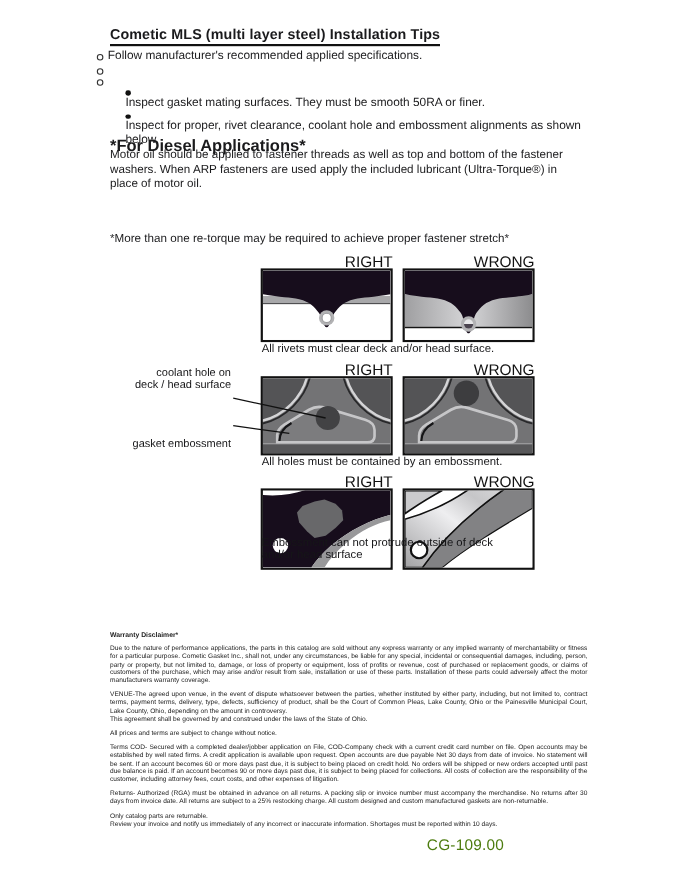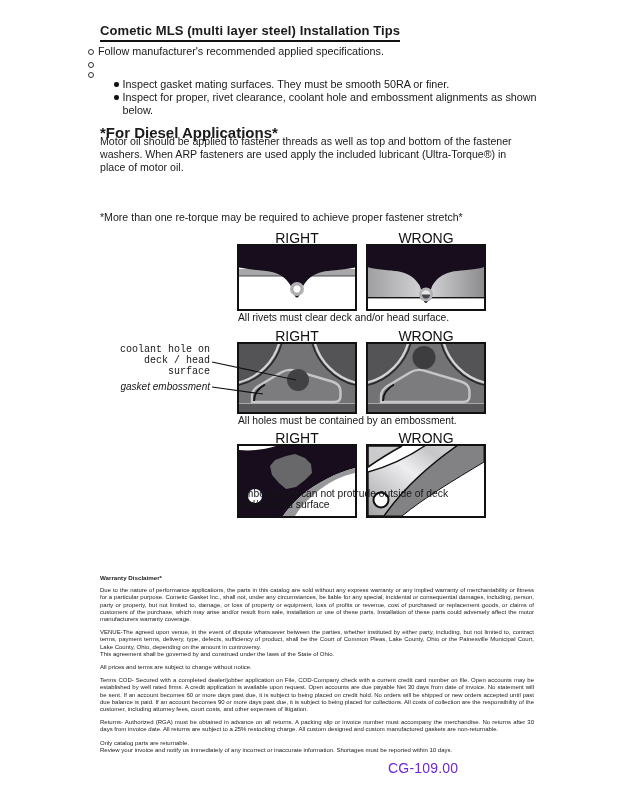--- a/index.html
+++ b/index.html
@@ -7,39 +7,39 @@
     position:relative;width:618px;height:800px;background:#fff;overflow:hidden;
     font-family:"Liberation Sans", sans-serif;color:var(--ink,#1a1a1c);
   }
   .abs{position:absolute;}
   .title{
     left:100px;top:23px;font-size:13px;font-weight:bold;
     border-bottom:2px solid var(--border_black,#111);padding-bottom:2px;letter-spacing:.1px;
   }
   .tips{left:88px;top:45px;width:460px;font-size:10.8px;line-height:13px;}
   .tip-row{display:flex;align-items:flex-start;}
-  .tip-row.lvl2{padding-left:26px;}
+  .tip-row.lvl2{padding-left:26px;flex-direction:column;}
   .marker{flex:0 0 auto;display:inline-block;margin-right:4px;}
   .marker.open{width:4px;height:4px;border:1px solid #333;border-radius:50%;margin-top:4px;}
   .marker.filled{width:4.5px;height:4.5px;background:#111;border-radius:50%;margin-top:4px;}
   .diesel-head{left:100px;top:124px;font-size:15px;font-weight:bold;}
   .para{left:100px;width:428px;font-size:10.6px;line-height:13px;}
   .p1{top:135px;}
   .p2{top:167px;}
   .p3{top:211px;}
-  .dlabel{font-size:14px;color:#111;text-align:center;width:120px;}
+  .dlabel{font-size:14px;color:#111;text-align:right;width:120px;}
   .dbox{border:2px solid var(--border_black,#111);background:#fff;}
   .dbox svg{display:block;}
   .caption{left:238px;font-size:10.3px;line-height:10.5px;color:#161618;}
   .sidelabel{left:100px;width:110px;text-align:right;font-size:10px;line-height:11px;color:#161618;}
   .legal{left:100px;top:574px;width:434px;font-size:6px;line-height:7.2px;color:#222;}
   .legal .lhead{font-weight:bold;font-size:6.2px;margin:0 0 5px 0;}
   .legal p{margin:0;text-align:justify;}
   .legal p.gap{margin-top:6px;}
-  .cgcode{left:388px;top:760px;font-size:14px;letter-spacing:.2px;color:#6d28d9;}
+  .cgcode{left:388px;top:760px;font-size:14px;letter-spacing:.2px;color:#4d7c0f;}
   .leader{pointer-events:none;}
 </style>
 </head>
 <body>
 
 <div class="page">
 
   <div class="abs title">Cometic MLS (multi layer steel) Installation Tips</div>
 
   <div class="abs tips">
@@ -98,25 +98,25 @@
       <circle cx="58" cy="48.5" r="4.2" fill="#e6e6e8"></circle>
       <path d="M53.8,48.5 a4.2,4.2 0 0 0 8.4,0 Z" fill="var(--diagram_dark,#170d1c)" opacity="0.75"></path>
     </svg>
   </div>
 
   <div class="abs caption" style="top:313px;">All rivets must clear deck and/or head surface.</div>
 
   <div class="abs dlabel" style="left:237px;top:328px;">RIGHT</div>
   <div class="abs dlabel" style="left:366px;top:328px;">WRONG</div>
 
-  <div class="abs sidelabel" style="top:344px;font-family:Liberation Mono, monospace;">
+  <div class="abs sidelabel" style="top:334px;">
     <span>coolant hole on</span><br>
     <span>deck / head surface</span>
   </div>
-  <div class="abs sidelabel" style="top:381px;font-style:italic;">gasket embossment</div>
+  <div class="abs sidelabel" style="top:398px;">gasket embossment</div>
 
   <div class="abs dbox" style="left:237px;top:342px;">
     <svg width="116" height="68" viewBox="0 0 116 68">
       <rect width="116" height="68" fill="var(--gray_mid,#737375)"></rect>
       <circle cx="-14" cy="-16" r="56" fill="var(--gray_dark,#545456)" stroke="#d4d4d6" stroke-width="2.2"></circle>
       <circle cx="-14" cy="-16" r="58.6" fill="none" stroke="#28282a" stroke-width="1.6"></circle>
       <circle cx="130" cy="-16" r="56" fill="var(--gray_dark,#545456)" stroke="#d4d4d6" stroke-width="2.2"></circle>
       <circle cx="130" cy="-16" r="58.6" fill="none" stroke="#28282a" stroke-width="1.6"></circle>
       <rect x="0" y="59" width="116" height="1.2" fill="#a8a8aa"></rect>
       <rect x="0" y="60" width="116" height="8" fill="#58585a"></rect>

